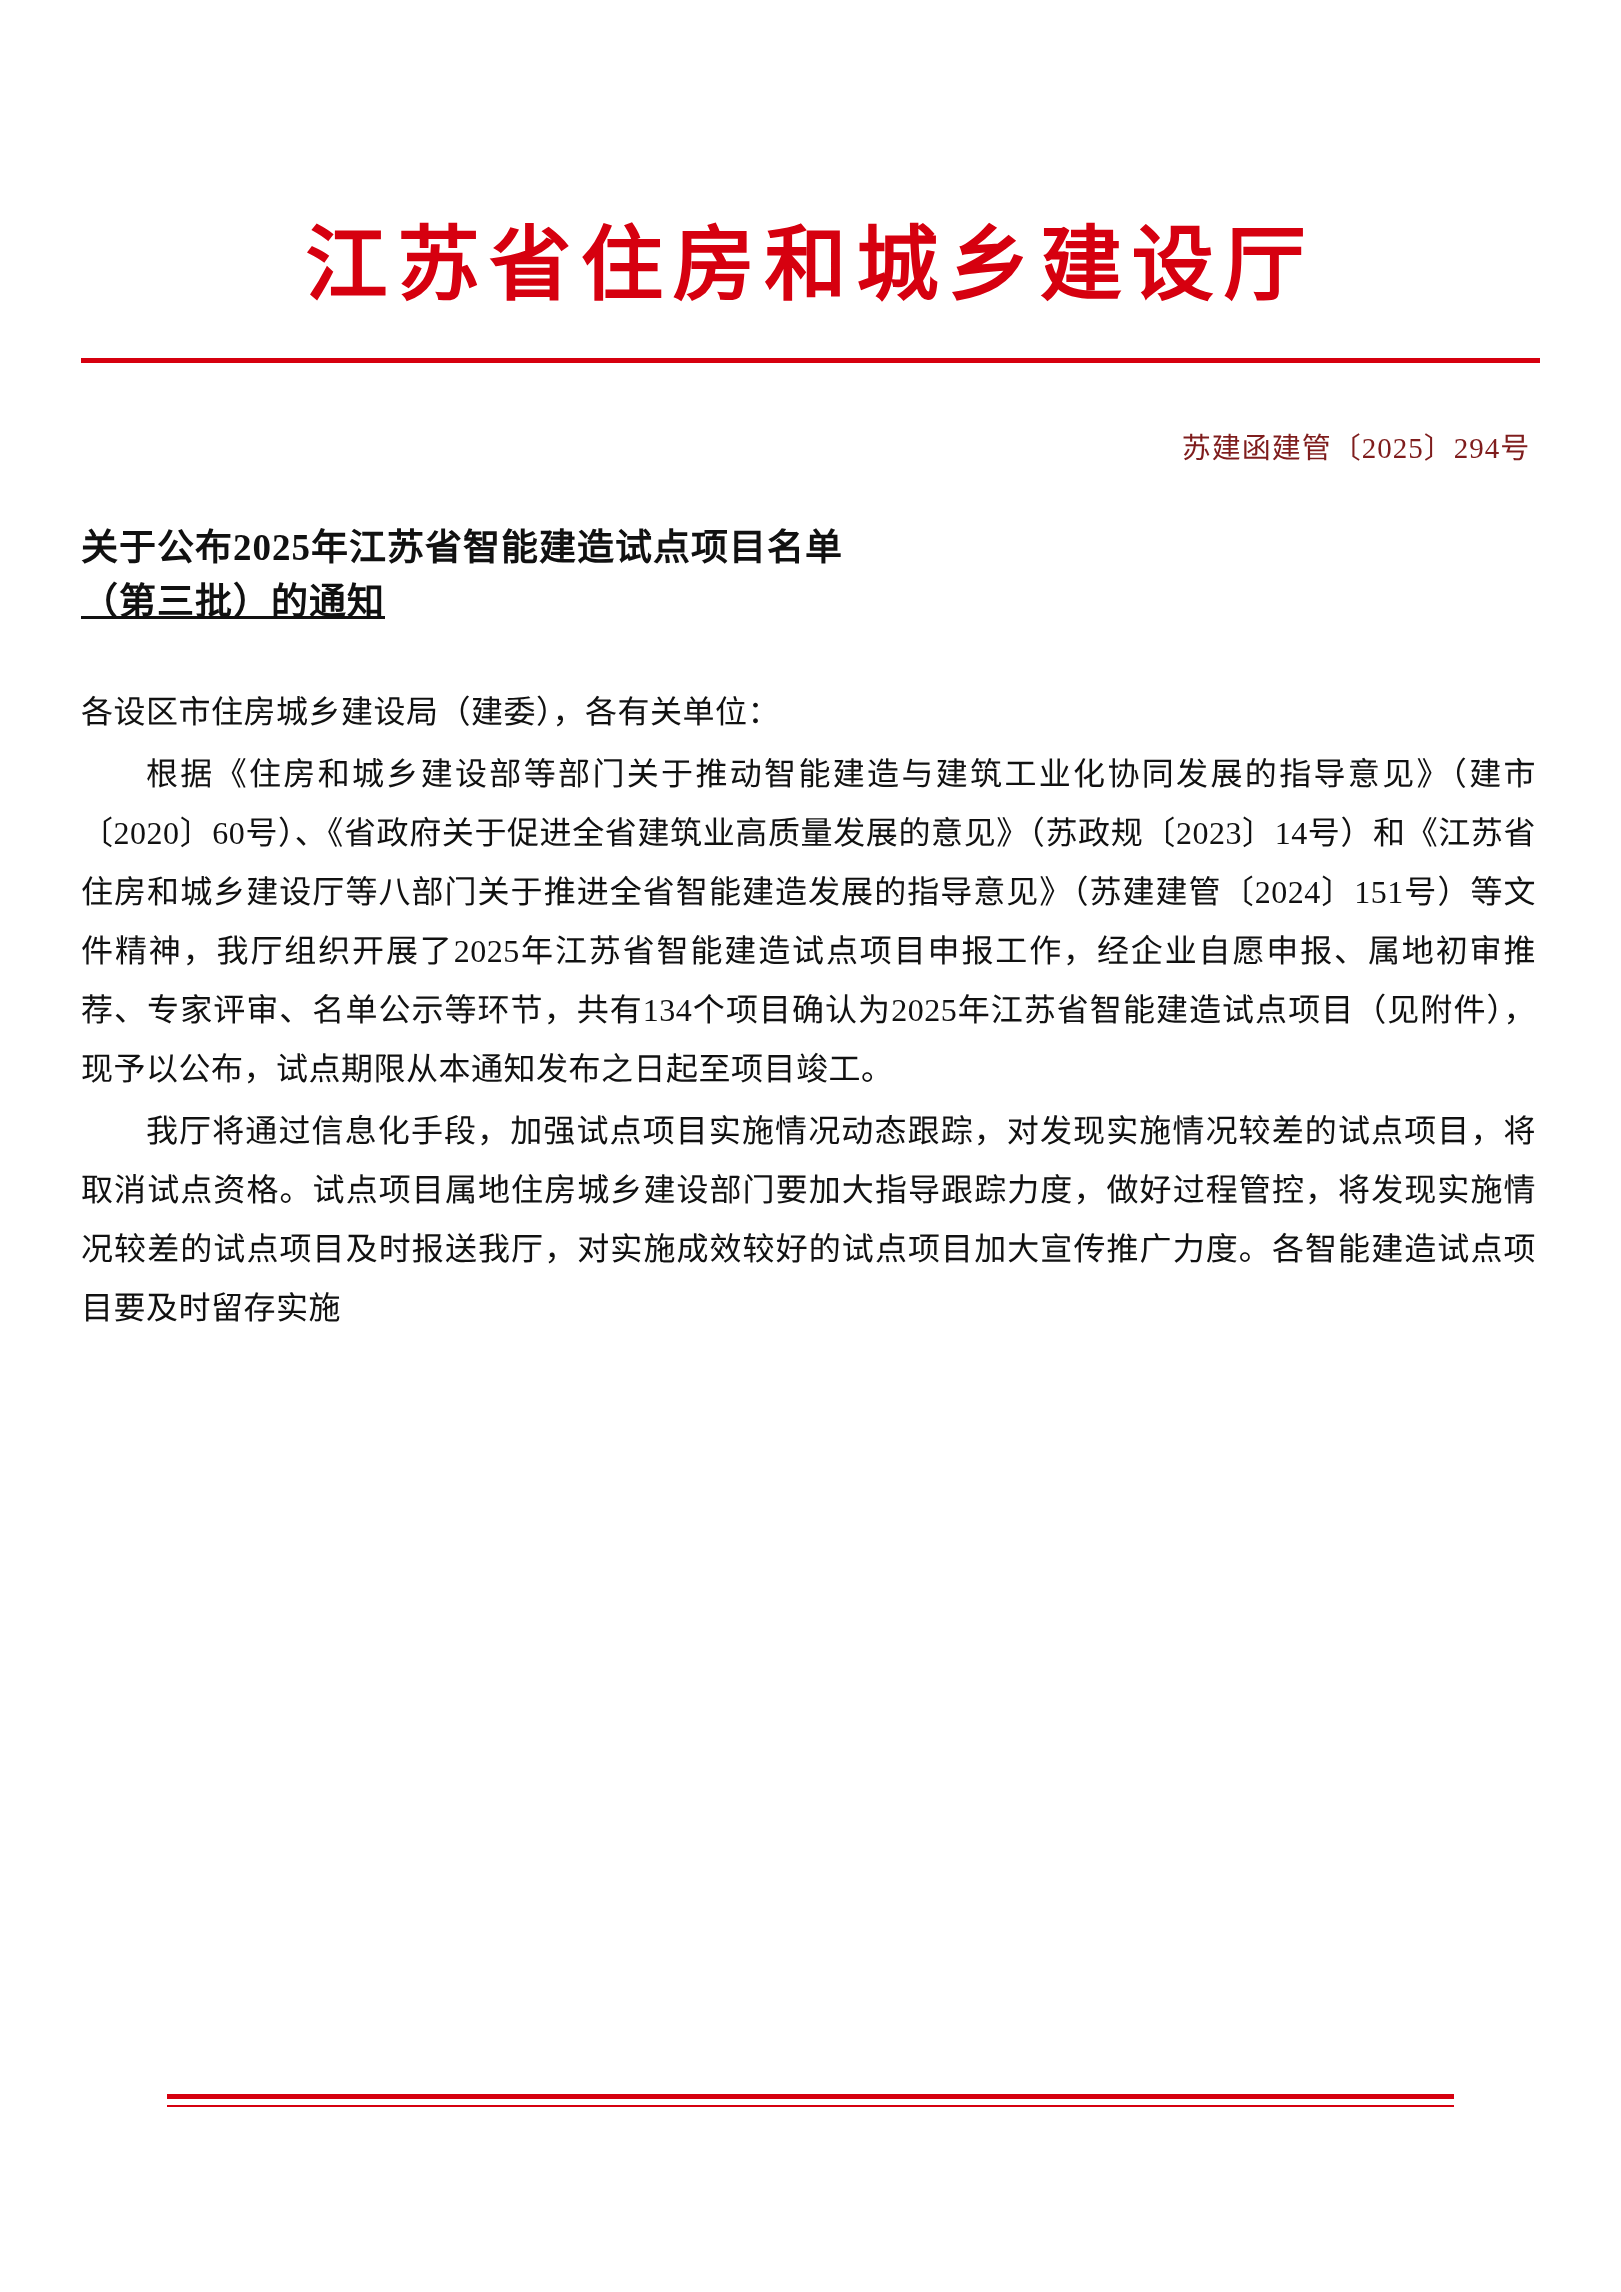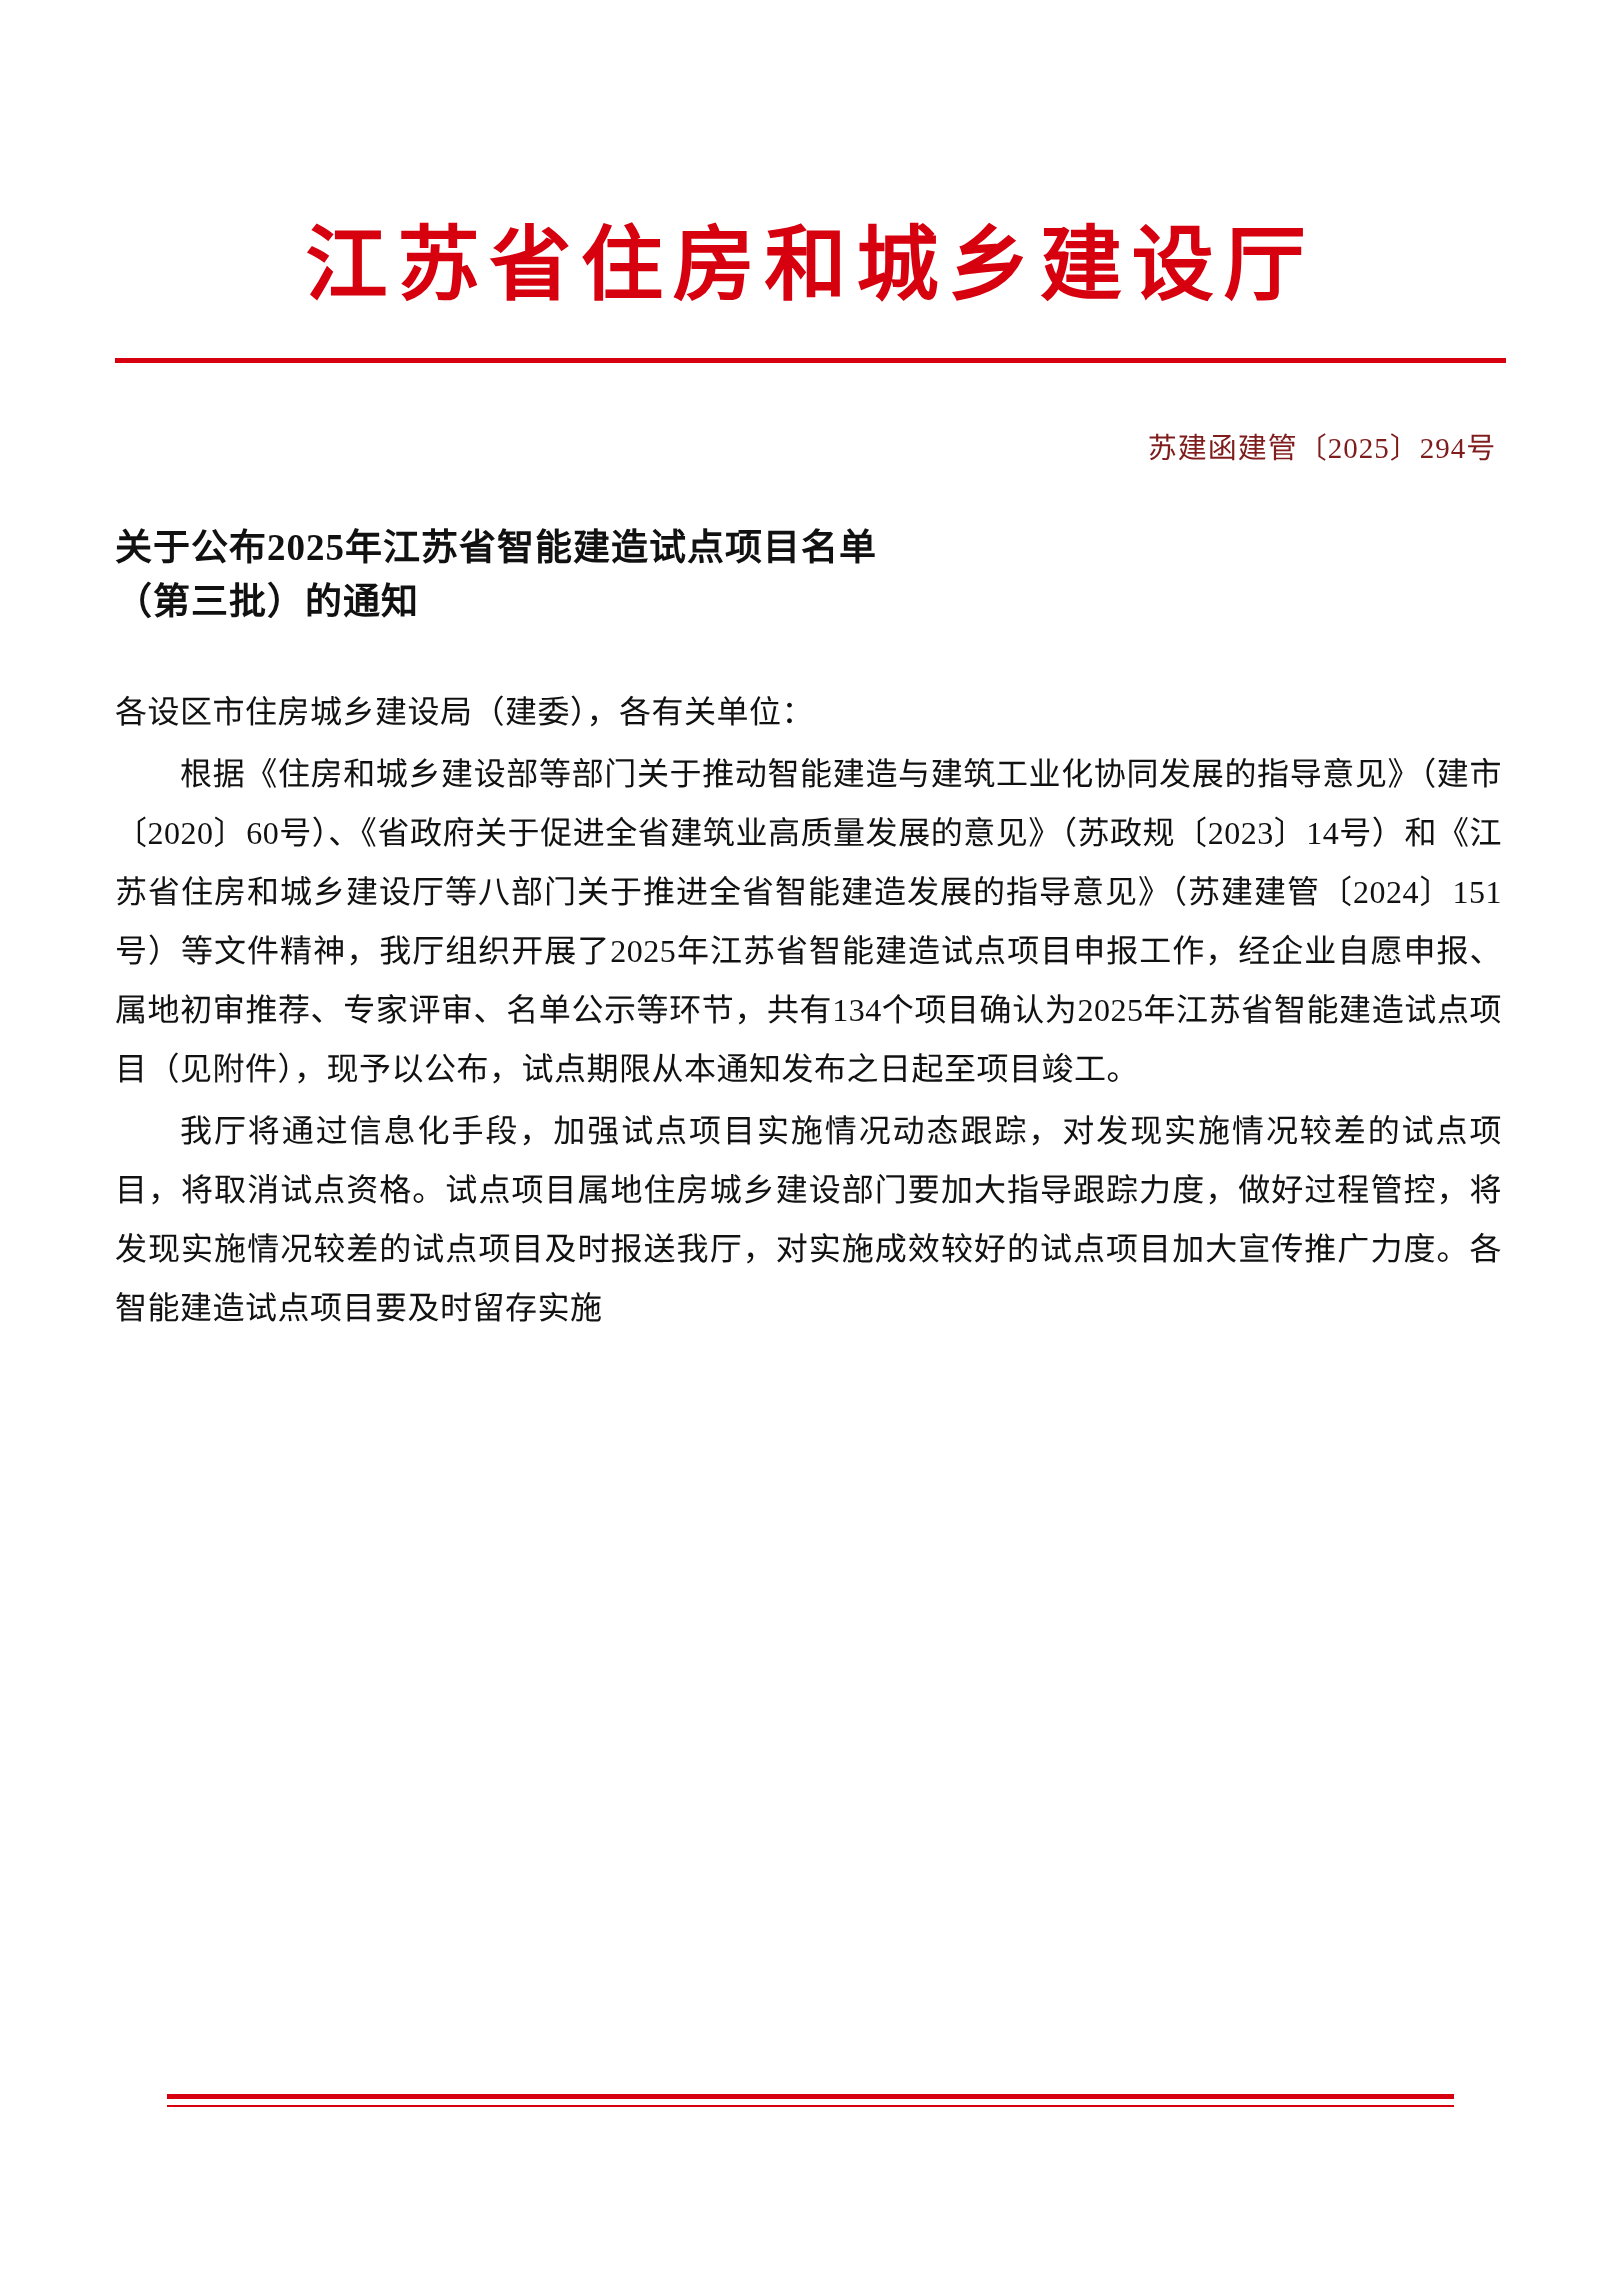--- a/index.html
+++ b/index.html
@@ -16,21 +16,21 @@
     overflow: hidden;
   }
 
   .page {
     position: absolute;
     top: 0;
     left: 0;
     width: 1621px;
     height: 2293px;
     box-sizing: border-box;
-    padding: 0 115px;
+    padding: 0 81px;
   }
 
   
   .letterhead {
     margin-top: 221px;
     text-align: center;
   }
   .letterhead-title {
     color: #d6000f;
     font-family: "Liberation Serif", "DejaVu Serif", serif;
@@ -61,20 +61,21 @@
   .doc-title {
     margin-top: 55px;
     text-align: left;
     font-size: 37px;
     font-weight: bold;
     line-height: 1.45;
     letter-spacing: 1px;
   }
   .doc-title .line2 {
     display: block;
+    text-decoration: underline;
   }
 
   
   .body-text {
     margin-top: 55px;
     font-size: 32px;
     line-height: 1.85;
     letter-spacing: 0.5px;
     text-align: justify;
     text-justify: inter-ideograph;

